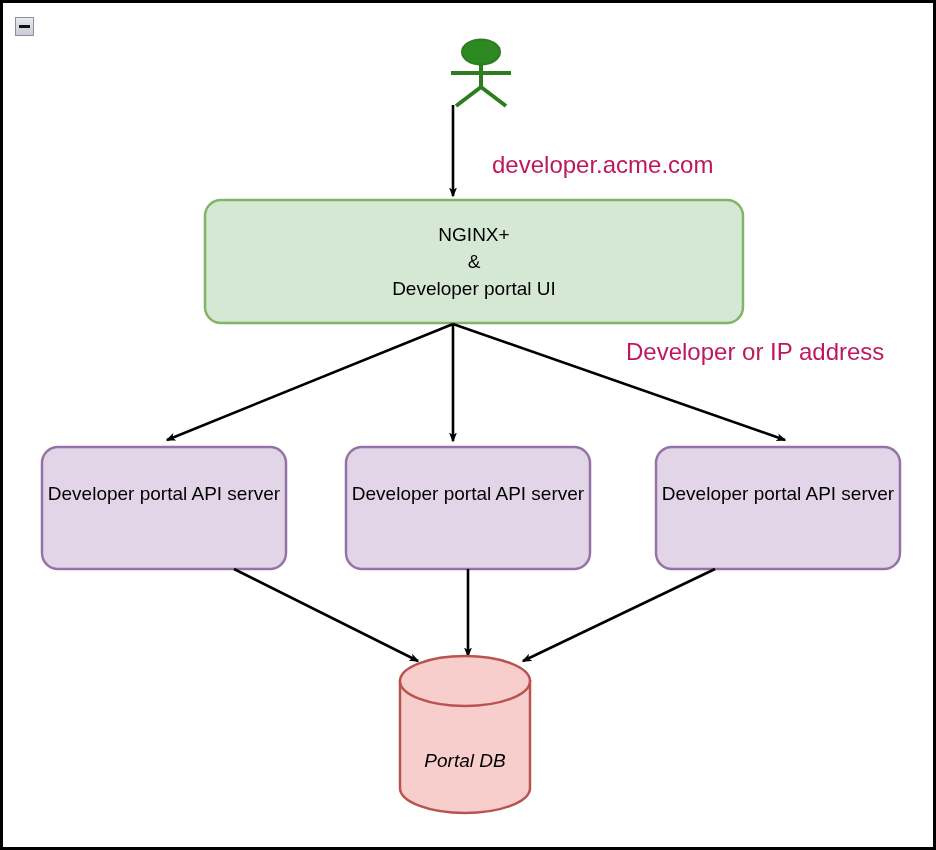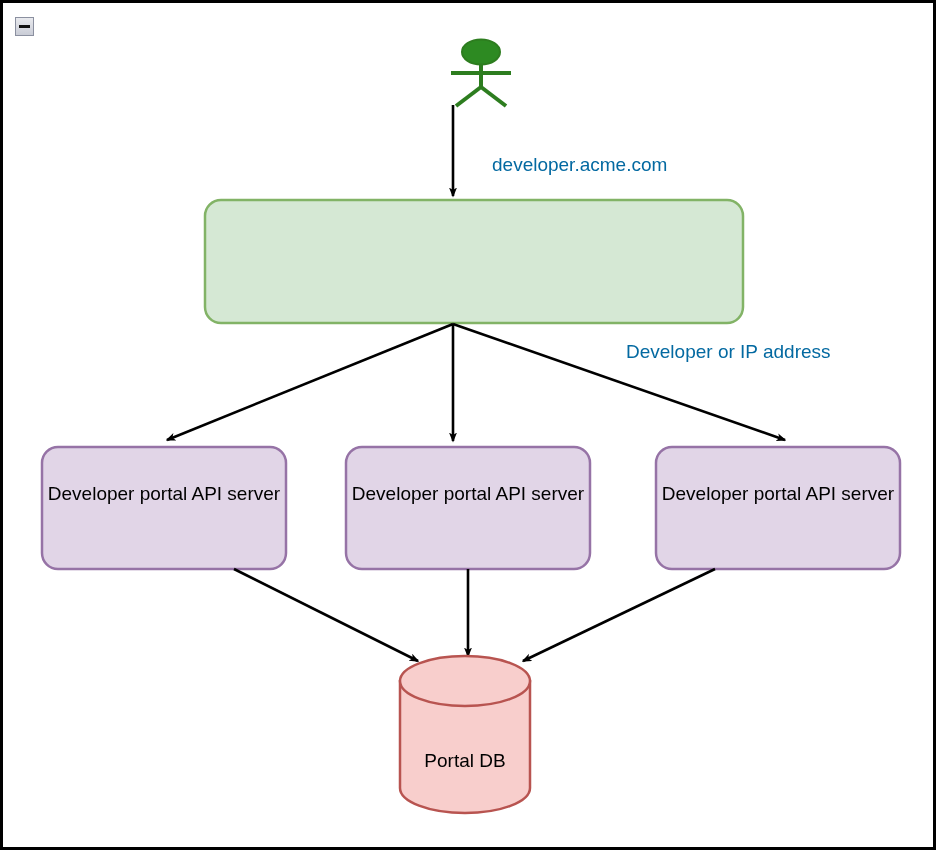--- a/index.html
+++ b/index.html
@@ -47,22 +47,22 @@
     position: absolute;
     text-align: center;
     color: #000000;
     font-size: 19px;
     line-height: 27px;
     pointer-events: none;
     white-space: pre-line;
   }
   .edge-label {
     position: absolute;
-    color: #0369a1;
-    font-size: 19px;
+    color: #be185d;
+    font-size: 24px;
     line-height: 24px;
     white-space: nowrap;
   }
 </style>
 </head>
 <body>
 
 <div id="canvas">
 
   <div class="collapse-button">
@@ -99,26 +99,29 @@
     <line x1="231" y1="566" x2="415" y2="658" stroke="#000000" stroke-width="2.6" marker-end="url(#arrow)"></line>
     <line x1="465" y1="566" x2="465" y2="653" stroke="#000000" stroke-width="2.6" marker-end="url(#arrow)"></line>
     <line x1="712" y1="566" x2="520" y2="658" stroke="#000000" stroke-width="2.6" marker-end="url(#arrow)"></line>
 
     <g>
       <path d="M397,678 L397,785 A65,25 0 0,0 527,785 L527,678 Z" fill="#f8cecc" stroke="#b85450" stroke-width="2.5"></path>
       <ellipse cx="462" cy="678" rx="65" ry="25" fill="#f8cecc" stroke="#b85450" stroke-width="2.5"></ellipse>
     </g>
   </svg>
 
+  <div class="node-label" style="left:202px; top:218px; width:538px;">NGINX+
+&amp;
+Developer portal UI</div>
 
   <div class="node-label" style="left:39px; top:477px; width:244px;">Developer portal API server</div>
 
   <div class="node-label" style="left:343px; top:477px; width:244px;">Developer portal API server</div>
 
   <div class="node-label" style="left:653px; top:477px; width:244px;">Developer portal API server</div>
 
-  <div class="node-label" style="left:397px; top:744px; width:130px;">Portal DB</div>
+  <div class="node-label" style="left:397px; top:744px; width:130px;font-style:italic;">Portal DB</div>
 
   <div class="edge-label" style="left:489px; top:150px;">developer.acme.com</div>
 
   <div class="edge-label" style="left:623px; top:337px;">Developer or IP address</div>
 
 </div>
 
 </body></html>

